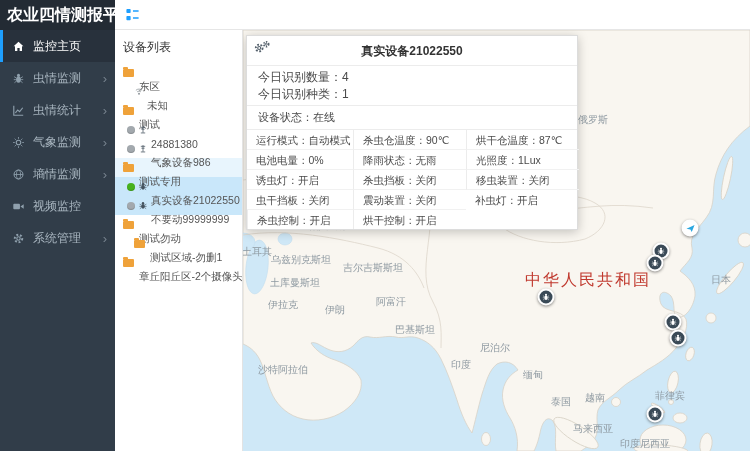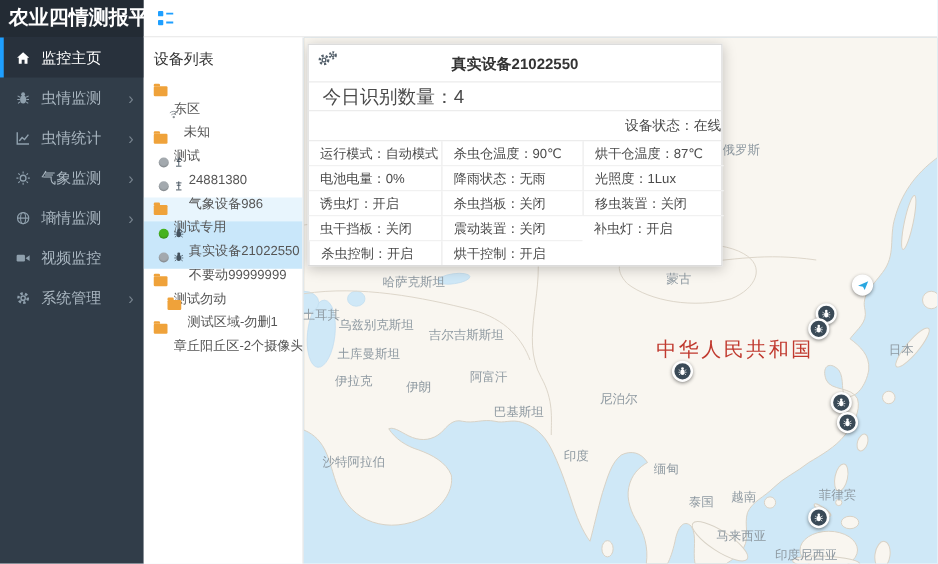--- a/index.html
+++ b/index.html
@@ -51,22 +51,22 @@
   .marker { position:absolute; width:17px; height:17px; border-radius:50%; background:#3a4a57; border:2px solid #fefefe; box-shadow:0 1px 3px rgba(0,0,0,.45); transform:translate(-50%,-50%); display:flex; align-items:center; justify-content:center; cursor:pointer; z-index:3; }
   .marker svg { width:9px; height:9px; color:#fff; }
   .marker.blue { background:#fff; }
   .marker.blue svg { width:10px; height:10px; color:#2aa7e0; }
 
   
   .popup { position:absolute; left:3px; top:5px; width:332px; background:#fff; border:1px solid #dcdcdc; box-shadow:0 2px 10px rgba(0,0,0,.22); color:#4a4a4a; z-index:10; }
   .popup-gears { position:absolute; top:4px; left:6px; width:18px; height:15px; color:#55616c; cursor:pointer; }
   .popup-title { text-align:center; font-size:12px; font-weight:bold; color:#333; padding:7px 0 5px; }
   .popup-stats { border-top:1px solid #ececec; padding:3px 0 2px; }
-  .popup-row { padding:2px 0 2px 11px; font-size:15px; line-height:13px; }
-  .popup-status { border-top:1px solid #ececec; border-bottom:1px solid #ececec; padding:4px 0 4px 11px; font-size:11px;text-align:right; }
+  .popup-row { padding:2px 0 2px 11px; font-size:12px; line-height:13px; }
+  .popup-status { border-top:1px solid #ececec; border-bottom:1px solid #ececec; padding:4px 0 4px 11px; font-size:11px; }
   .popup-grid { display:grid; grid-template-columns:106px 113px 113px; }
   .pcell { font-size:10.5px; line-height:12px; padding:3.5px 2px 3.5px 9px; white-space:nowrap; overflow:hidden; }
   .pcell.c1, .pcell.c2 { border-left:1px solid #ececec; }
   .pcell.rb { border-bottom:1px solid #f1f1f1; }
 </style>
 </head>
 <body>
 
 <svg width="0" height="0" style="position:absolute" aria-hidden="true">
   <defs>
@@ -281,21 +281,21 @@
         <span class="mlabel cn" style="left:345px;top:250px">中华人民共和国</span>
         <span class="mlabel" style="left:130px;top:238px">吉尔吉斯斯坦</span>
         <span class="mlabel" style="left:58px;top:230px">乌兹别克斯坦</span>
         <span class="mlabel" style="left:52px;top:253px">土库曼斯坦</span>
         <span class="mlabel" style="left:14px;top:222px">土耳其</span>
         <span class="mlabel" style="left:40px;top:275px">伊拉克</span>
         <span class="mlabel" style="left:92px;top:280px">伊朗</span>
         <span class="mlabel" style="left:148px;top:272px">阿富汗</span>
         <span class="mlabel" style="left:172px;top:300px">巴基斯坦</span>
         <span class="mlabel" style="left:218px;top:335px">印度</span>
-        <span class="mlabel" style="left:252px;top:289px">尼泊尔</span>
+        <span class="mlabel" style="left:252px;top:318px">尼泊尔</span>
         <span class="mlabel" style="left:290px;top:345px">缅甸</span>
         <span class="mlabel" style="left:318px;top:372px">泰国</span>
         <span class="mlabel" style="left:352px;top:368px">越南</span>
         <span class="mlabel" style="left:427px;top:366px">菲律宾</span>
         <span class="mlabel" style="left:350px;top:399px">马来西亚</span>
         <span class="mlabel" style="left:402px;top:414px">印度尼西亚</span>
         <span class="mlabel" style="left:478px;top:250px">日本</span>
         <span class="mlabel" style="left:40px;top:340px">沙特阿拉伯</span>
 
         <div class="marker blue" style="left:447px;top:198px">
@@ -339,20 +339,21 @@
             <g fill="none" stroke="currentColor">
               <circle cx="6" cy="8.5" r="3.6" stroke-width="2" stroke-dasharray="1.9 1.7"></circle>
               <circle cx="6" cy="8.5" r="1.6" stroke-width="1.2"></circle>
               <circle cx="13.5" cy="4.5" r="2.6" stroke-width="1.8" stroke-dasharray="1.5 1.4"></circle>
               <circle cx="13.5" cy="4.5" r="1.1" stroke-width="1"></circle>
             </g>
           </svg>
           <div class="popup-title">真实设备21022550</div>
           <div class="popup-stats">
             <div class="popup-row">今日识别数量：4</div>
+            <div class="popup-row">今日识别种类：1</div>
           </div>
           <div class="popup-status">设备状态：在线</div>
           <div class="popup-grid">
             <div class="pcell c0 rb">运行模式：自动模式</div>
             <div class="pcell c1 rb">杀虫仓温度：90℃</div>
             <div class="pcell c2 rb">烘干仓温度：87℃</div>
             <div class="pcell c0 rb">电池电量：0%</div>
             <div class="pcell c1 rb">降雨状态：无雨</div>
             <div class="pcell c2 rb">光照度：1Lux</div>
             <div class="pcell c0 rb">诱虫灯：开启</div>

